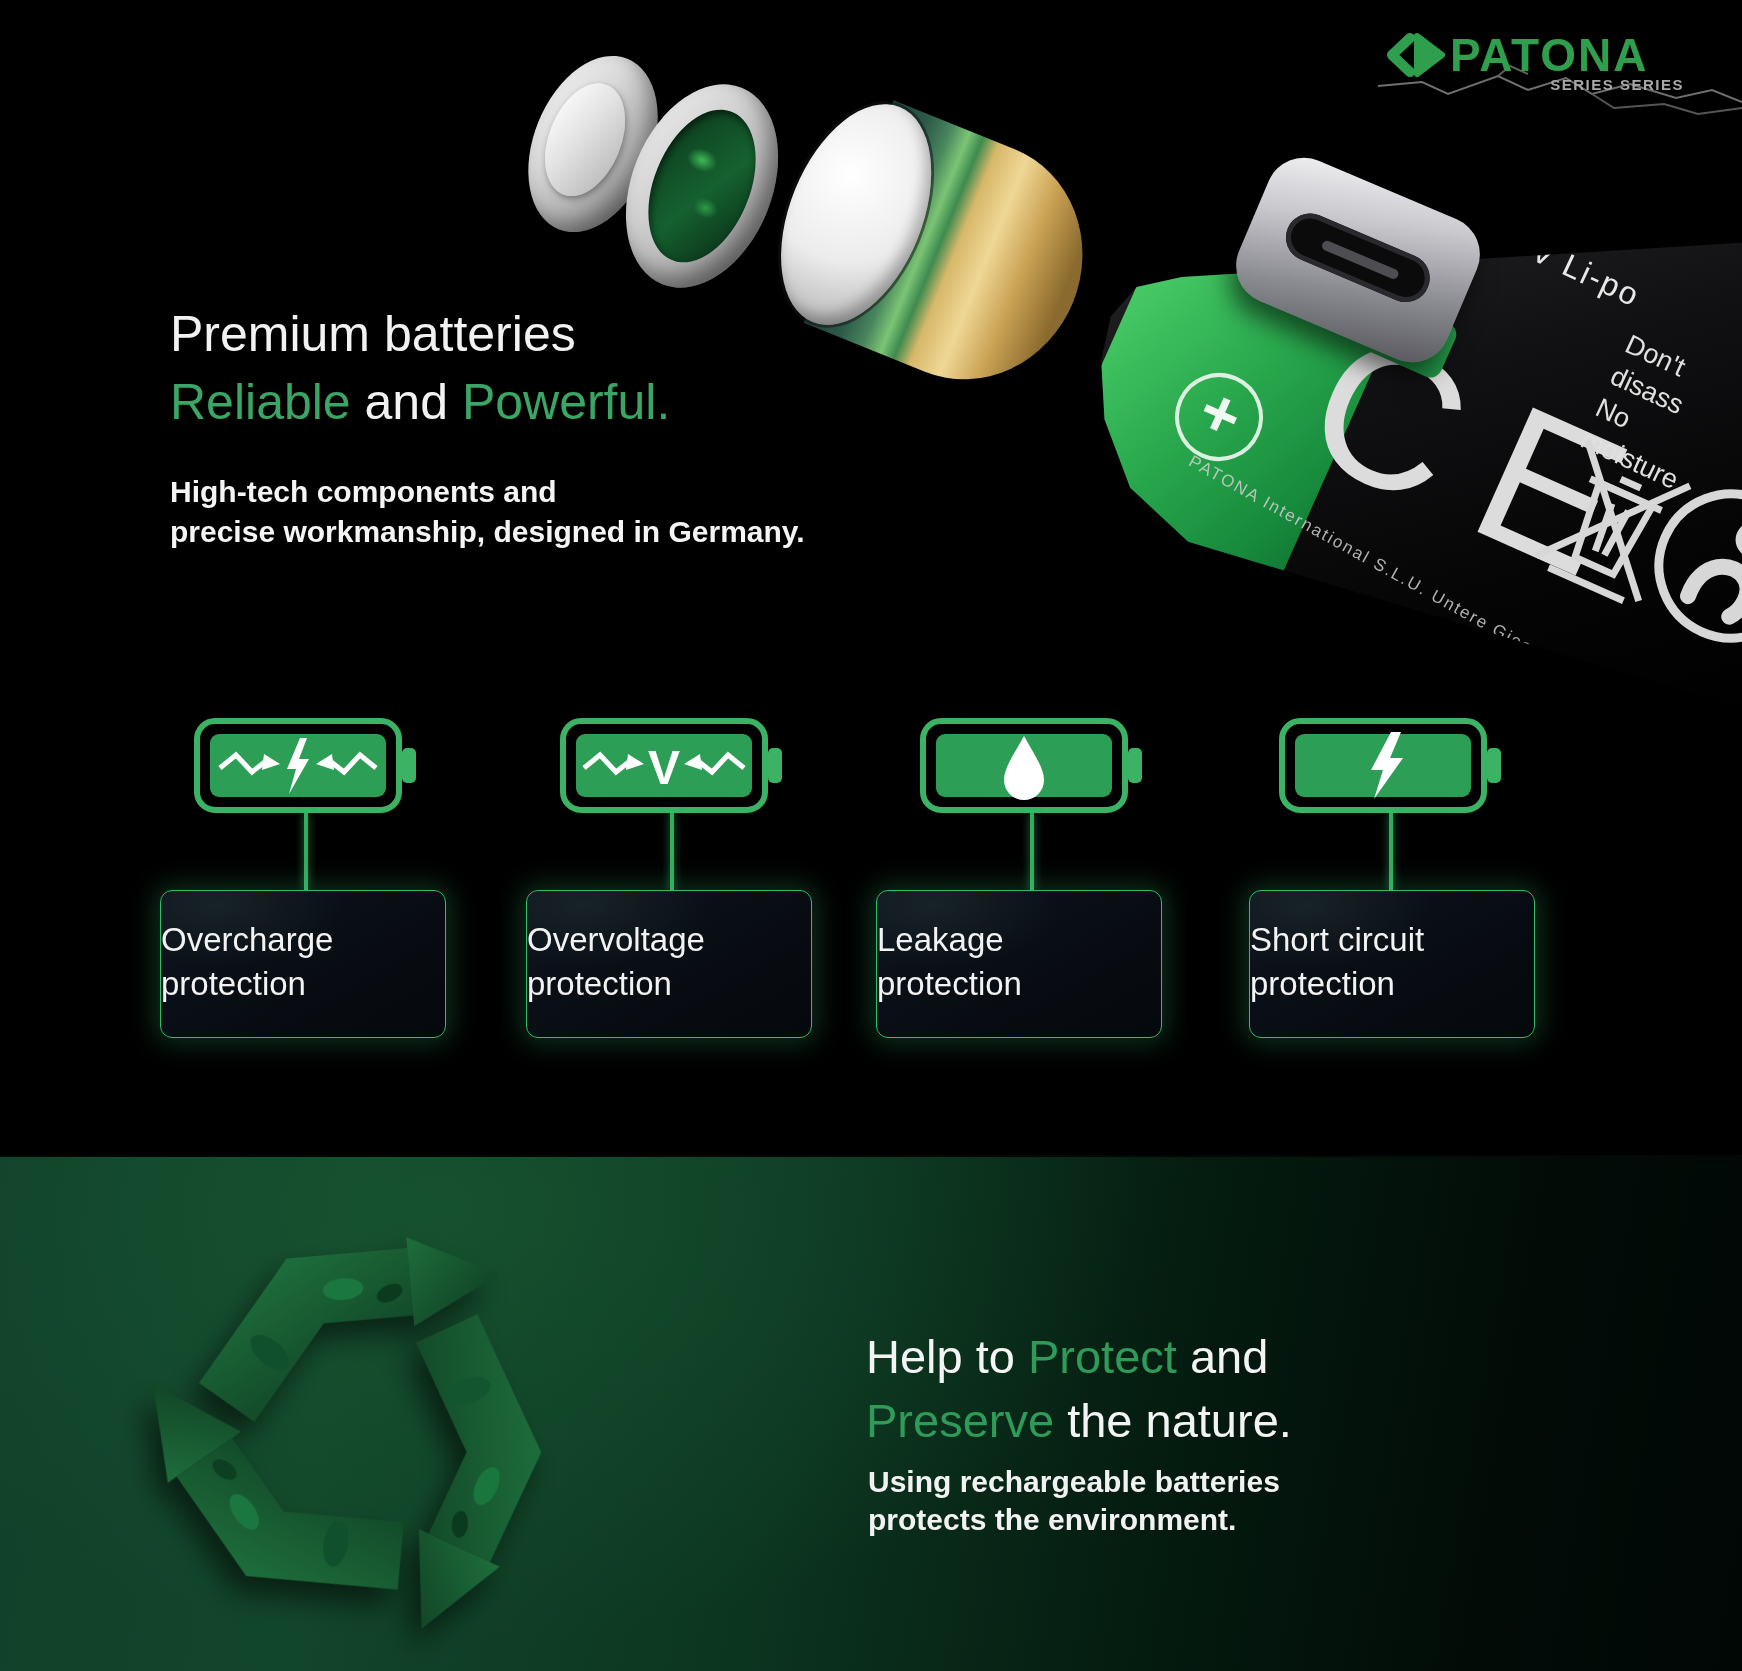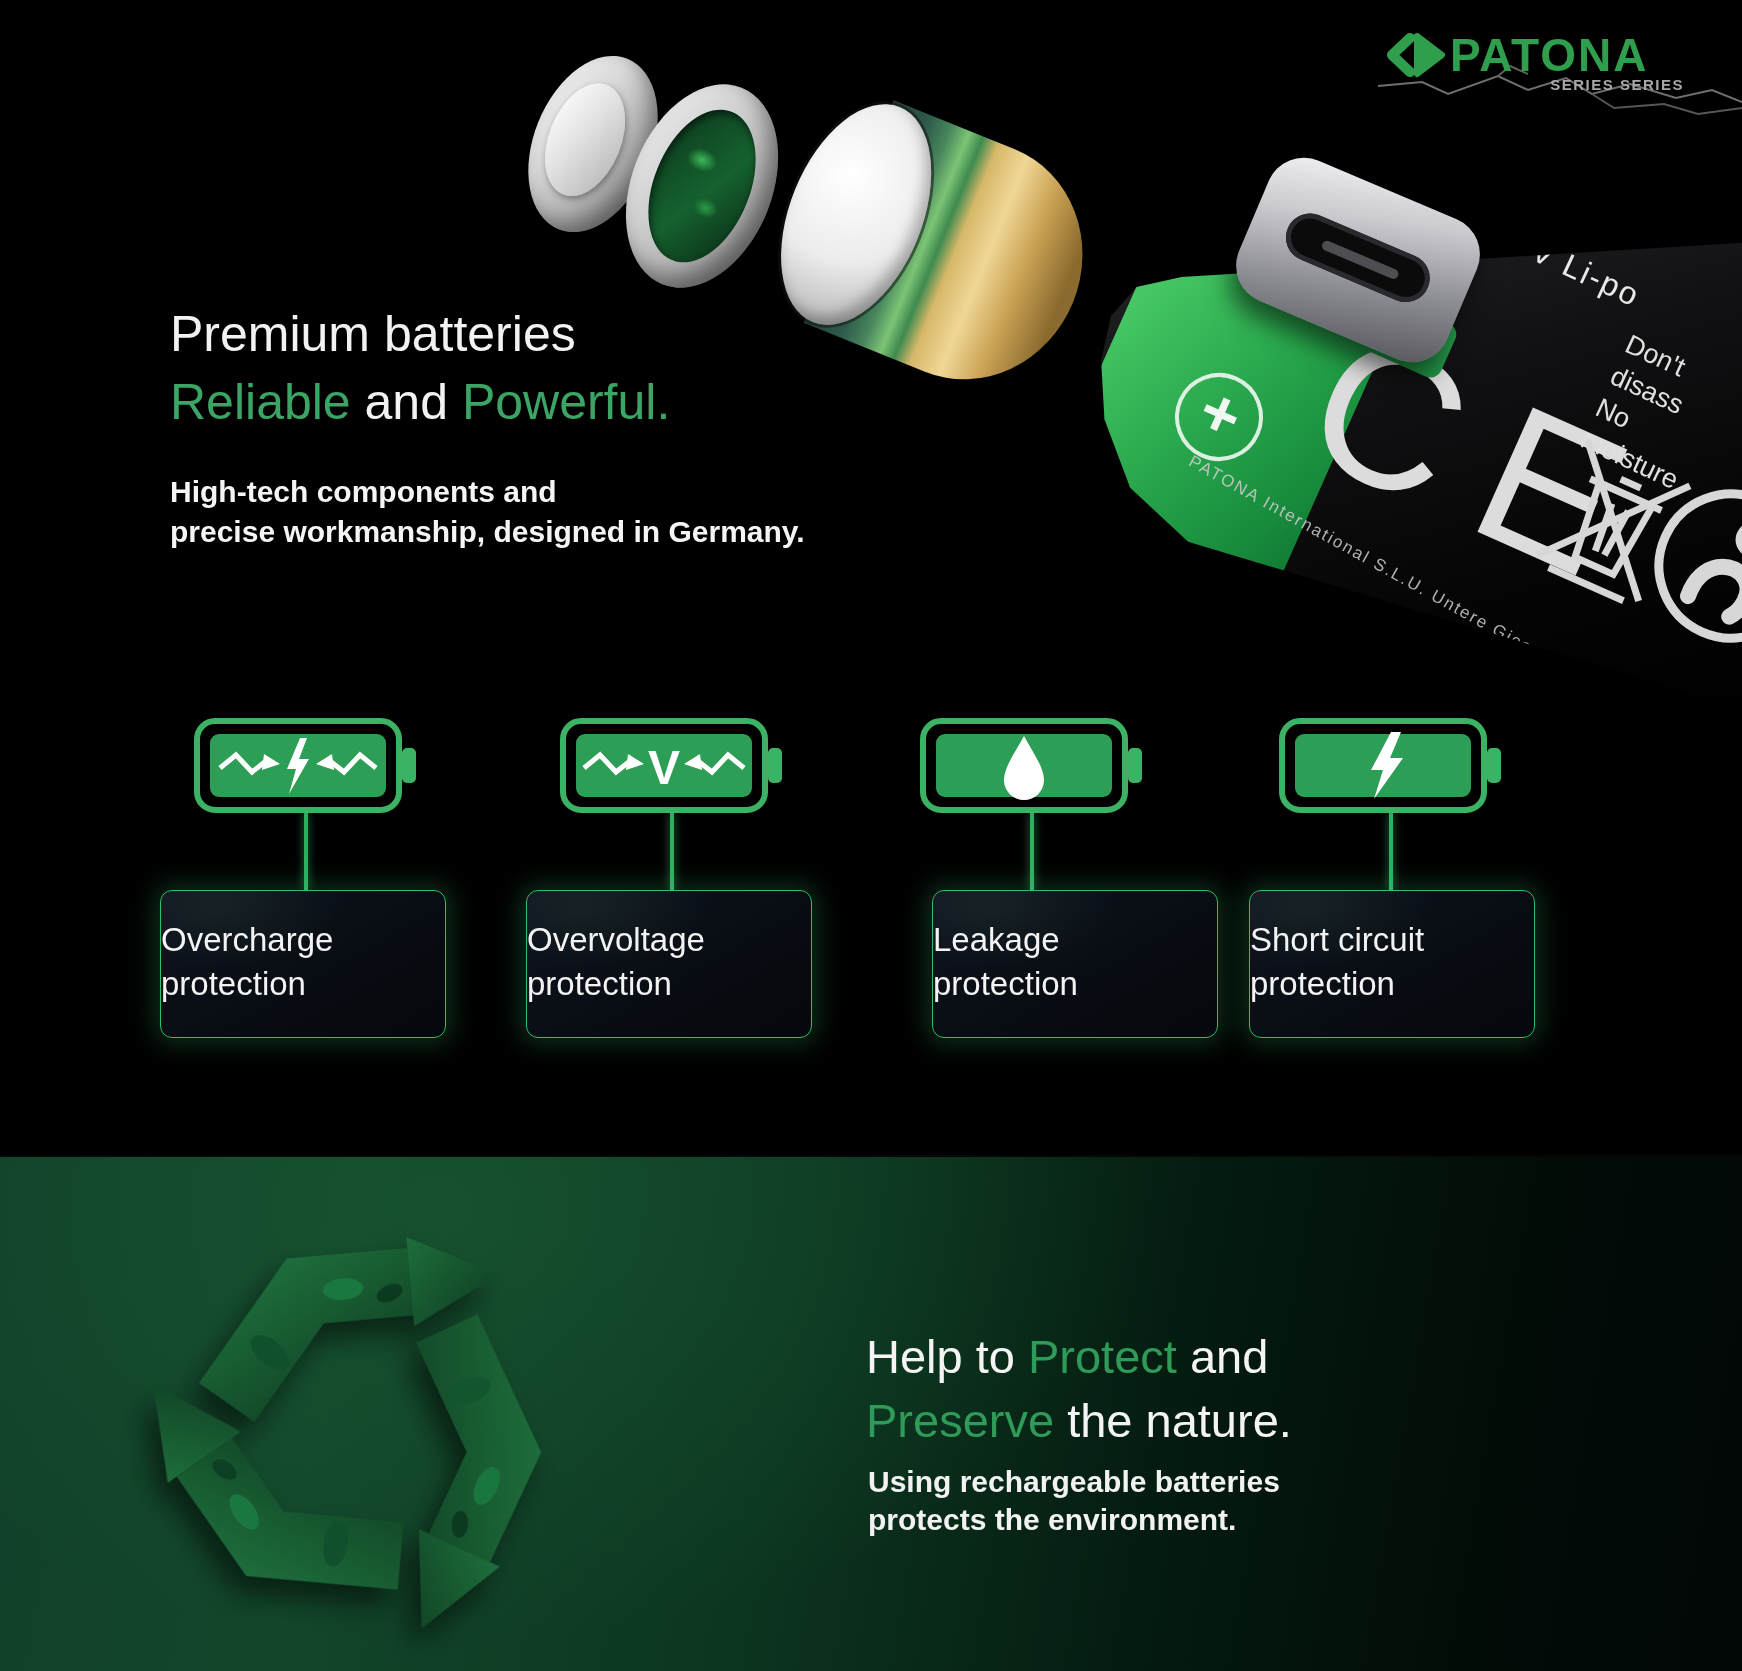--- a/index.html
+++ b/index.html
@@ -230,21 +230,21 @@
         <div>Overcharge</div>
         <div>protection</div>
       </div>
     </div>
     <div class="feat-box" style="left:526px">
       <div class="inner">
         <div>Overvoltage</div>
         <div>protection</div>
       </div>
     </div>
-    <div class="feat-box" style="left:932px">
+    <div class="feat-box" style="left:876px">
       <div class="inner">
         <div>Leakage</div>
         <div>protection</div>
       </div>
     </div>
     <div class="feat-box" style="left:1249px">
       <div class="inner">
         <div>Short circuit</div>
         <div>protection</div>
       </div>

